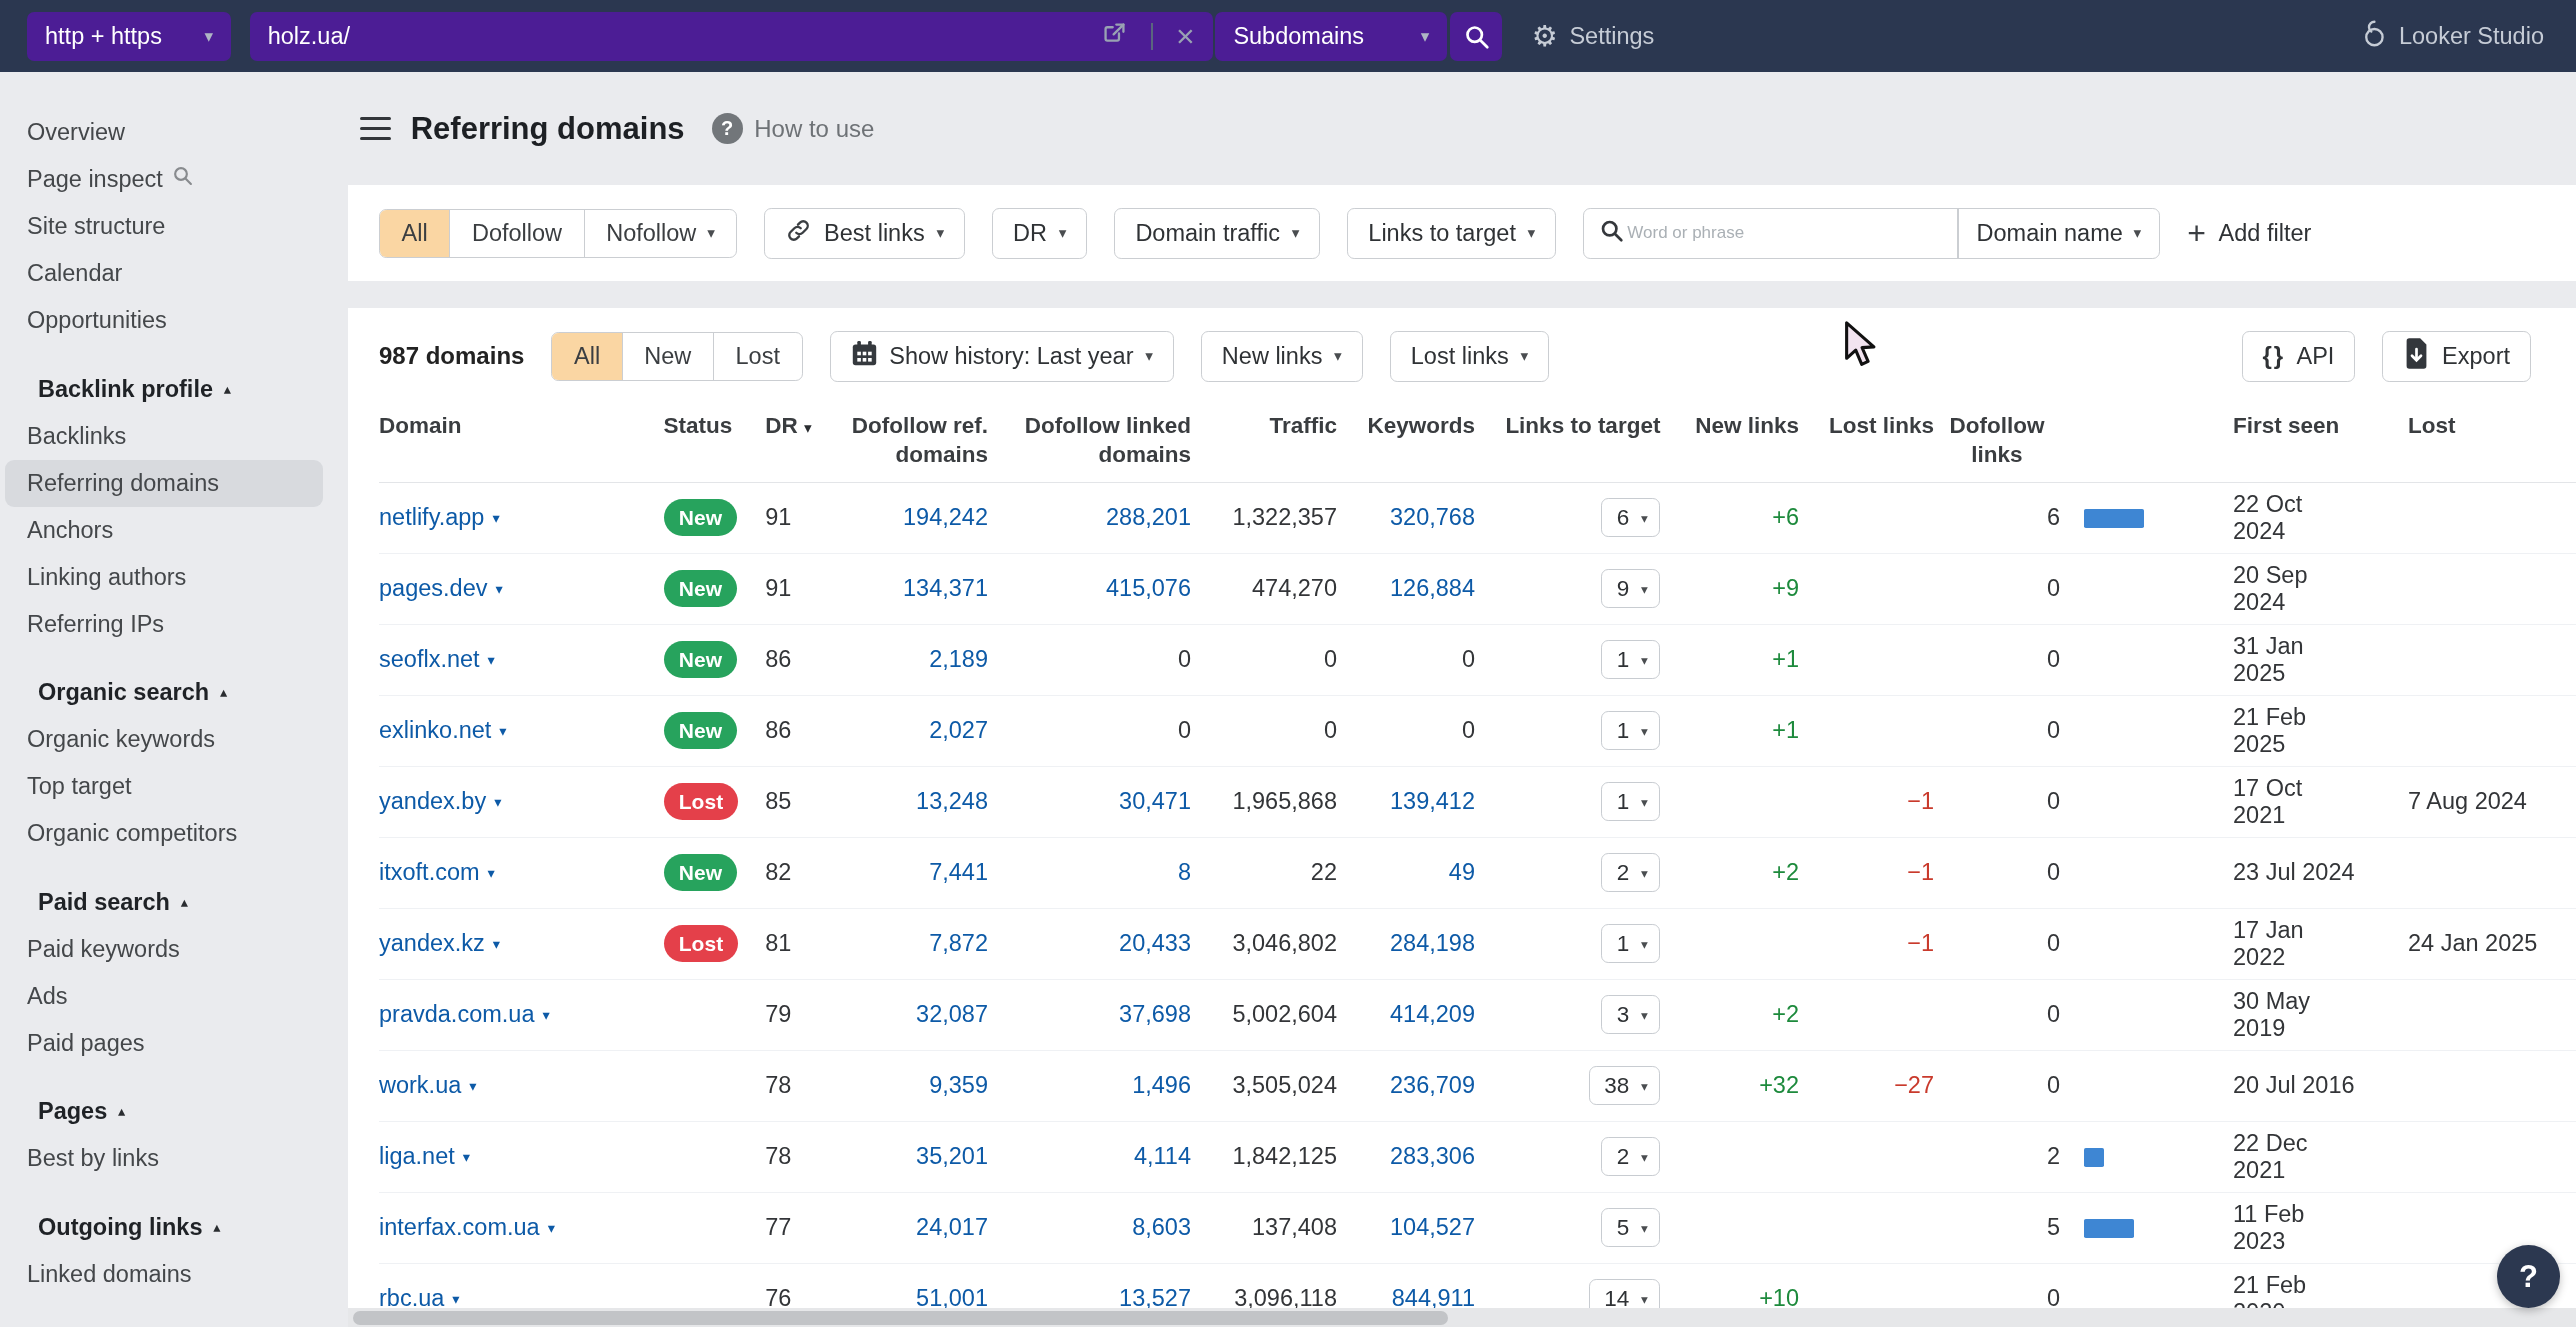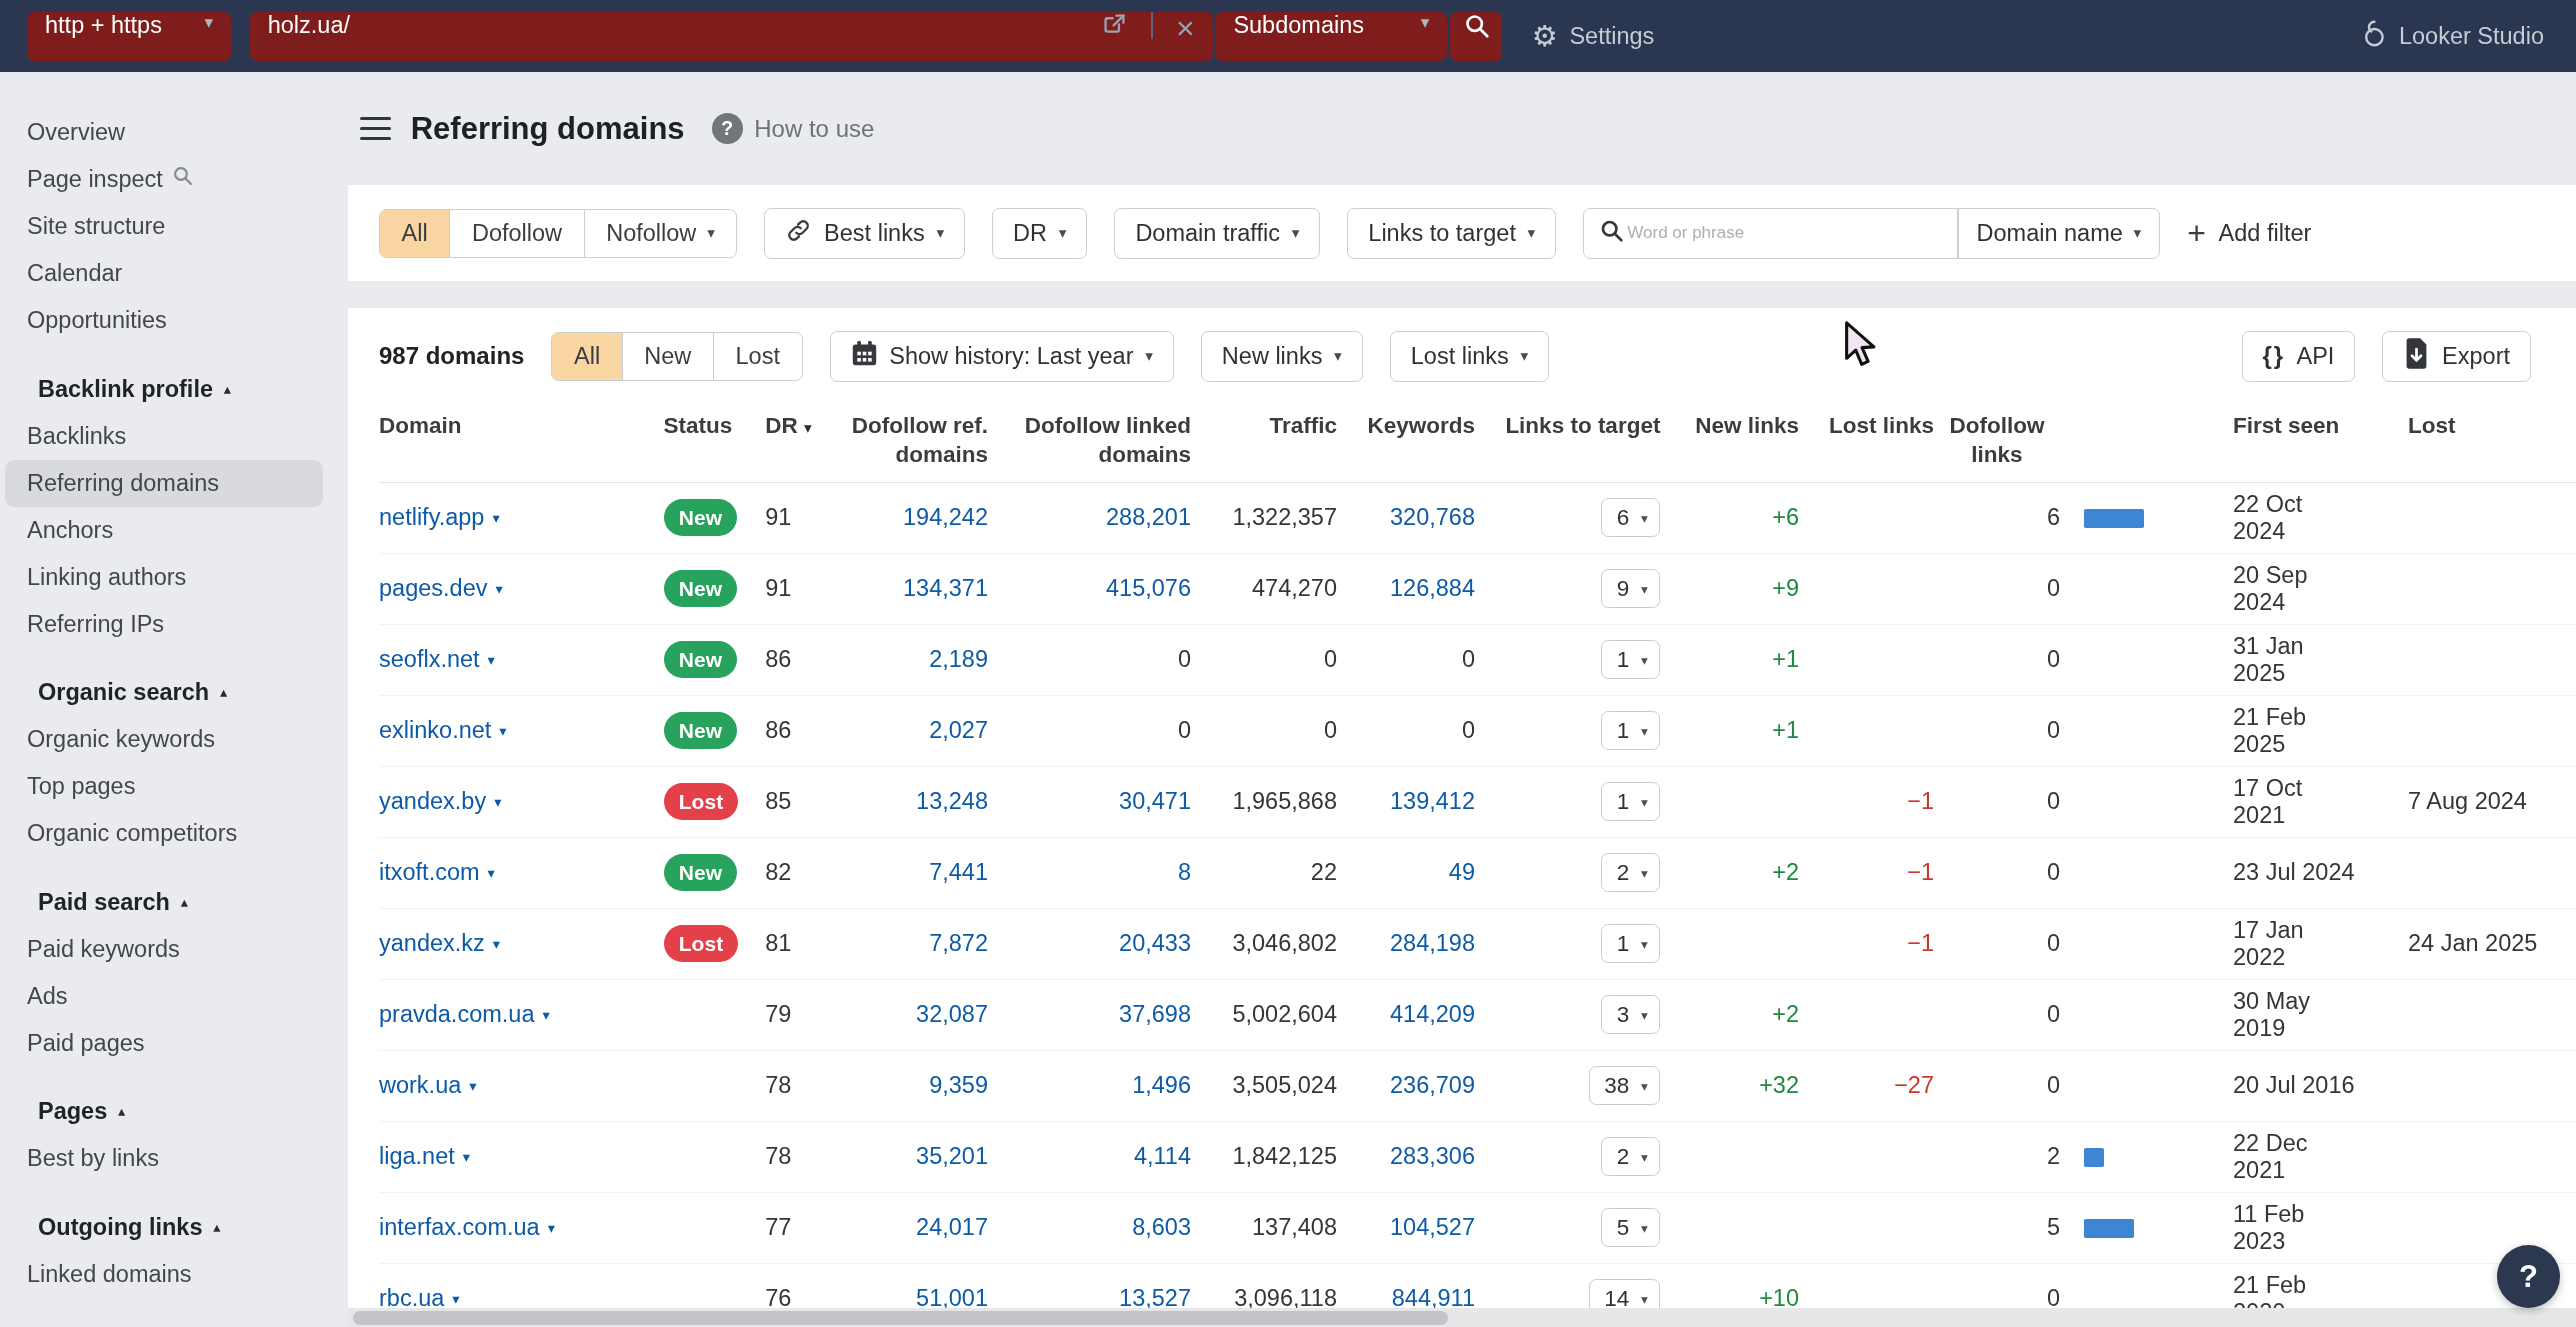--- a/index.html
+++ b/index.html
@@ -1,21 +1,21 @@
 <!DOCTYPE html>
 <html style="font-size:14.4px"><head>
 <meta charset="utf-8">
 <style>
   * { margin:0; padding:0; box-sizing:border-box; }
   html,body { width:2576px; height:1328px; overflow:hidden; }
   body { font-family:"Liberation Sans","DejaVu Sans",sans-serif; background:#eaebee; color:#333538; font-size:23.5px; position:relative; }
 
   
   .topbar { height:72px; background:#2b3750; display:flex; align-items:center; padding:0 32px 0 27px; }
-  .tb-box { background:#7f1d1d; border-radius:7.2px; height:49px; display:flex; align-items:flex-start; padding:0 18px; color:#fff; margin-right:2.7px; gap:12.6px; cursor:pointer; }
+  .tb-box { background:#4c1d95; border-radius:7.2px; height:49px; display:flex; align-items:center; padding:0 18px; color:#fff; margin-right:2.7px; gap:12.6px; cursor:pointer; }
   .tb-caret { font-size:17px; color:#aeb6c4; }
   .tb-mode { width:204px; justify-content:space-between; }
   .tb-url { width:963px; cursor:text;margin-left:16px; }
   .tb-url .url-text { flex:1; color:#fff; }
   .tb-url .u-div { width:1.8px; height:27px; background:#5a667e; margin:0 10.8px; }
   .tb-url .u-x { font-size:32px; color:#99a2b3; line-height:1; cursor:pointer; }
   .tb-scope { width:232px; justify-content:space-between; }
   .tb-search { width:52px; justify-content:center; padding:0; }
   .tb-settings { display:flex; align-items:center; gap:11.7px; color:#c6ccd6; margin-left:27px; cursor:pointer; }
   .gear { font-size:29px; line-height:1; }
@@ -205,21 +205,21 @@
       </div>
 
     <div class="side-header">
         <span>Organic search</span>
         <span class="up">▴</span>
       </div>
     <div class="side-item">
         <span>Organic keywords</span>
       </div>
     <div class="side-item">
-        <span>Top pages</span>
+        <span>Top target</span>
       </div>
     <div class="side-item">
         <span>Organic competitors</span>
       </div>
 
     <div class="side-header">
         <span>Paid search</span>
         <span class="up">▴</span>
       </div>
     <div class="side-item">

